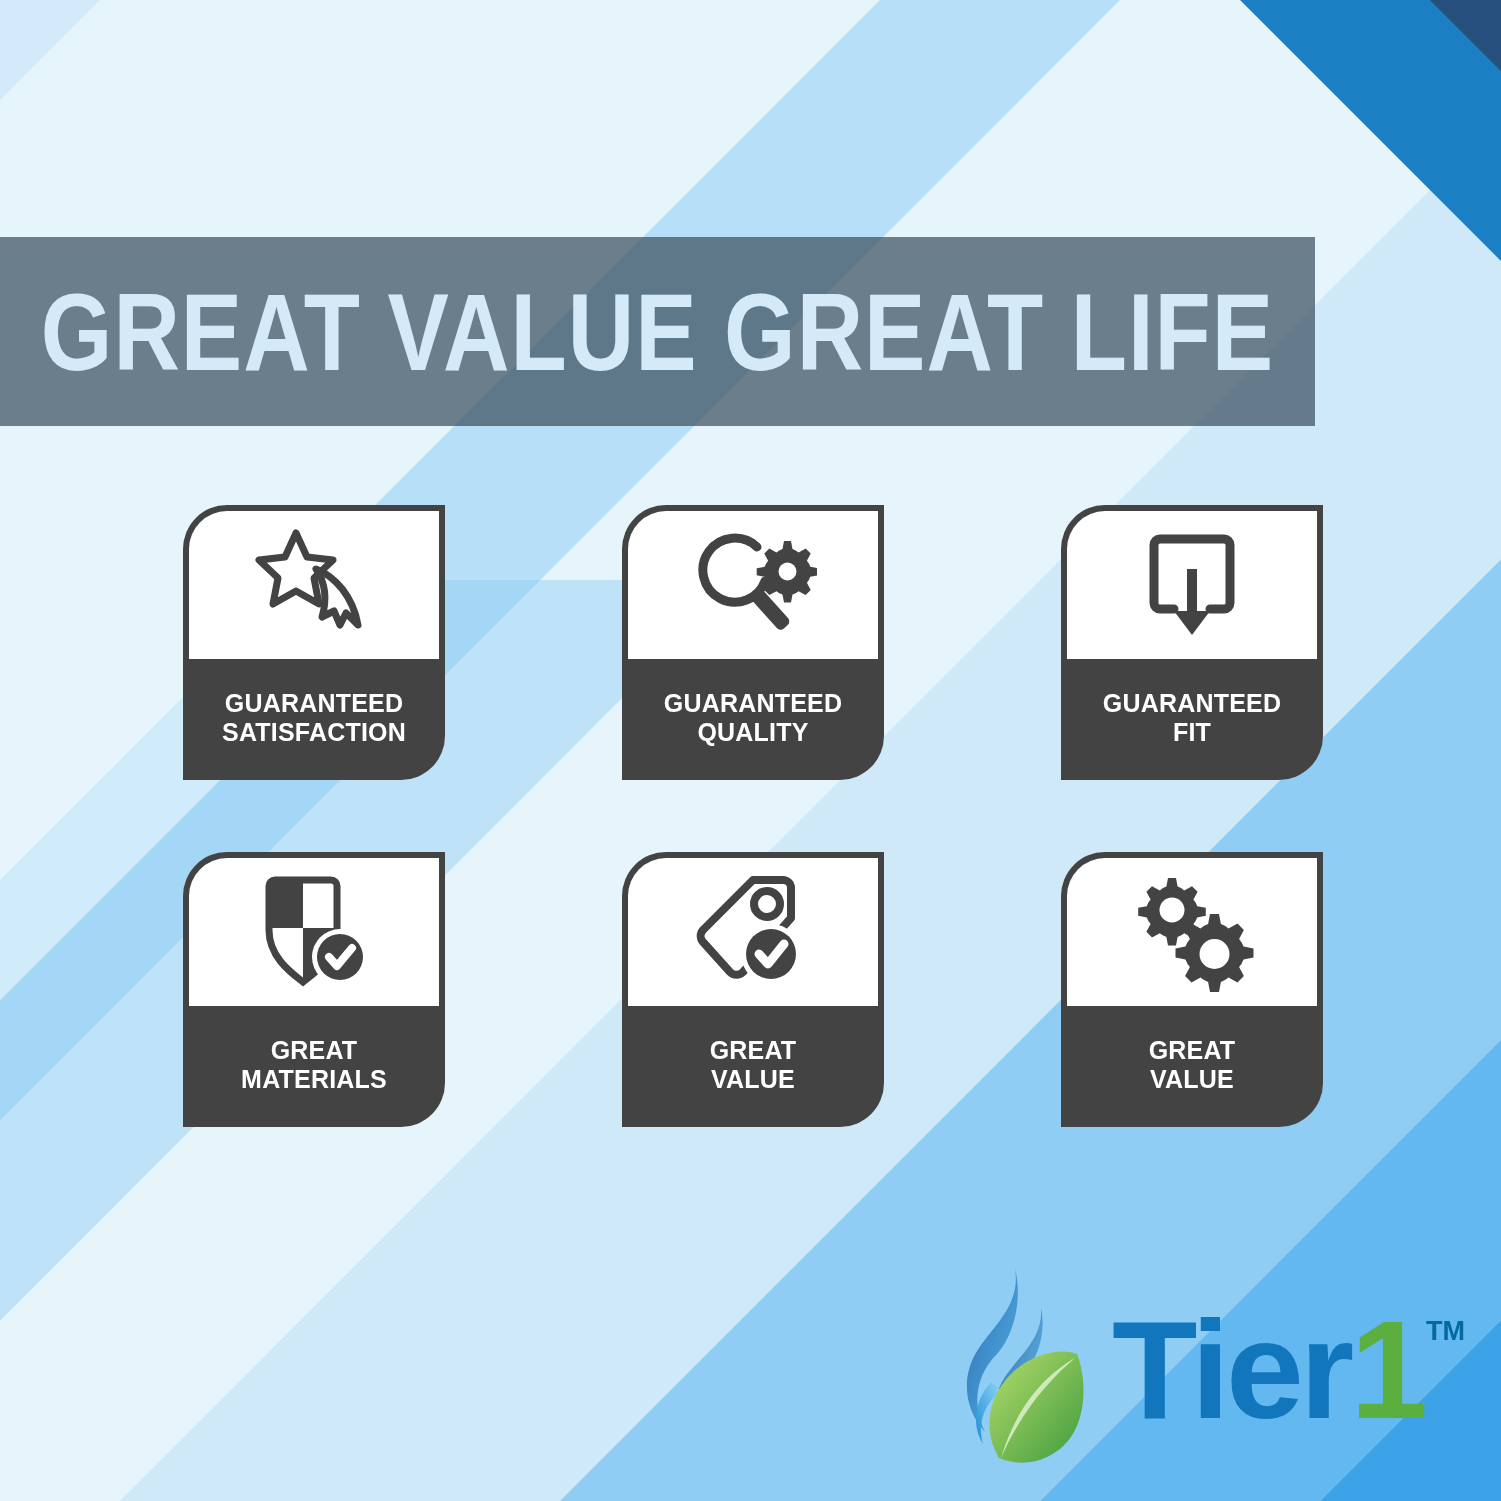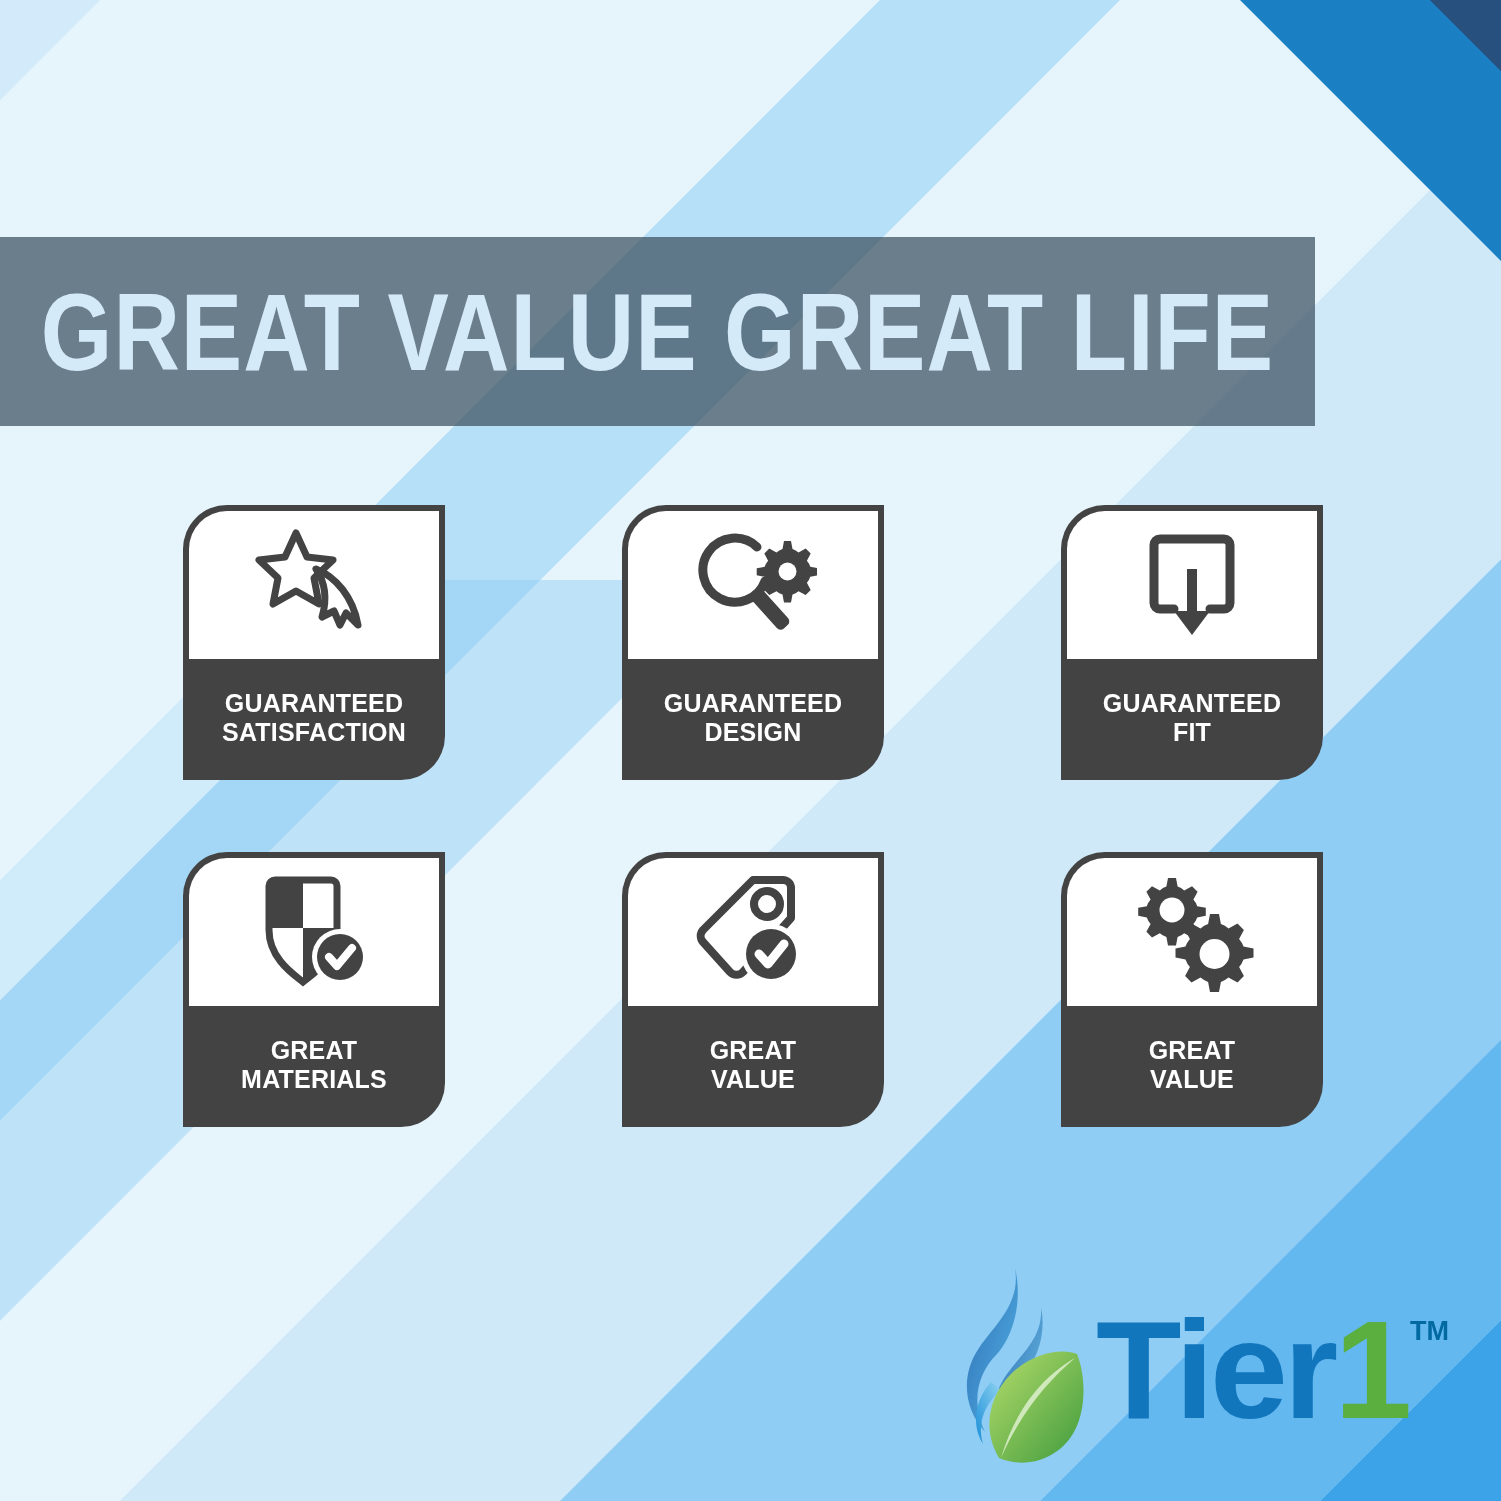--- a/index.html
+++ b/index.html
@@ -96,20 +96,21 @@
 
   
   .logo {
     position:absolute;
     left:955px;
     top:1262px;
     width:500px;
     height:215px;
     display:flex;
     align-items:center;
+    gap:16px;
   }
   .logo-mark { width:135px; height:215px; flex:0 0 auto; }
   .logo-type {
     position:relative;
     margin-left:6px;
     font-size:140px;
     font-weight:bold;
     letter-spacing:-4px;
     line-height:1;
     display:flex;
@@ -187,21 +188,21 @@
           </g>
           <rect x="74" y="62" width="15" height="46" rx="5" fill="#434343" transform="rotate(-42 81 85)"></rect>
           <g fill="#434343">
             <path d="M95,16 l7,0 l1.5,8 a18,18 0 0 1 6,3.4 l7.2,-3.8 l5,5 l-3.8,7.2 a18,18 0 0 1 3.4,6 l8,1.5 l0,7 l-8,1.5 a18,18 0 0 1 -3.4,6 l3.8,7.2 l-5,5 l-7.2,-3.8 a18,18 0 0 1 -6,3.4 l-1.5,8 l-7,0 l-1.5,-8 a18,18 0 0 1 -6,-3.4 l-7.2,3.8 l-5,-5 l3.8,-7.2 a18,18 0 0 1 -3.4,-6 l-8,-1.5 l0,-7 l8,-1.5 a18,18 0 0 1 3.4,-6 l-3.8,-7.2 l5,-5 l7.2,3.8 a18,18 0 0 1 6,-3.4 z"></path>
             <circle cx="98.5" cy="46.5" r="9" fill="#ffffff"></circle>
           </g>
         </svg>
       </div>
       <div class="card-label">
         <span>GUARANTEED</span>
-        <span>DESIGN</span>
+        <span>QUALITY</span>
       </div>
     </div>
 
     <div class="card">
       <div class="card-icon">
         <svg width="120" height="120" viewBox="0 0 120 120">
           <path d="M42,84 L28,84 A6,6 0 0 1 22,78 L22,20 A6,6 0 0 1 28,14 L92,14 A6,6 0 0 1 98,20 L98,78 A6,6 0 0 1 92,84 L78,84" fill="none" stroke="#434343" stroke-width="9" stroke-linecap="round"></path>
           <rect x="55" y="44" width="10" height="50" fill="#434343"></rect>
           <polygon points="60,110 42,86 78,86" fill="#434343"></polygon>
         </svg>

